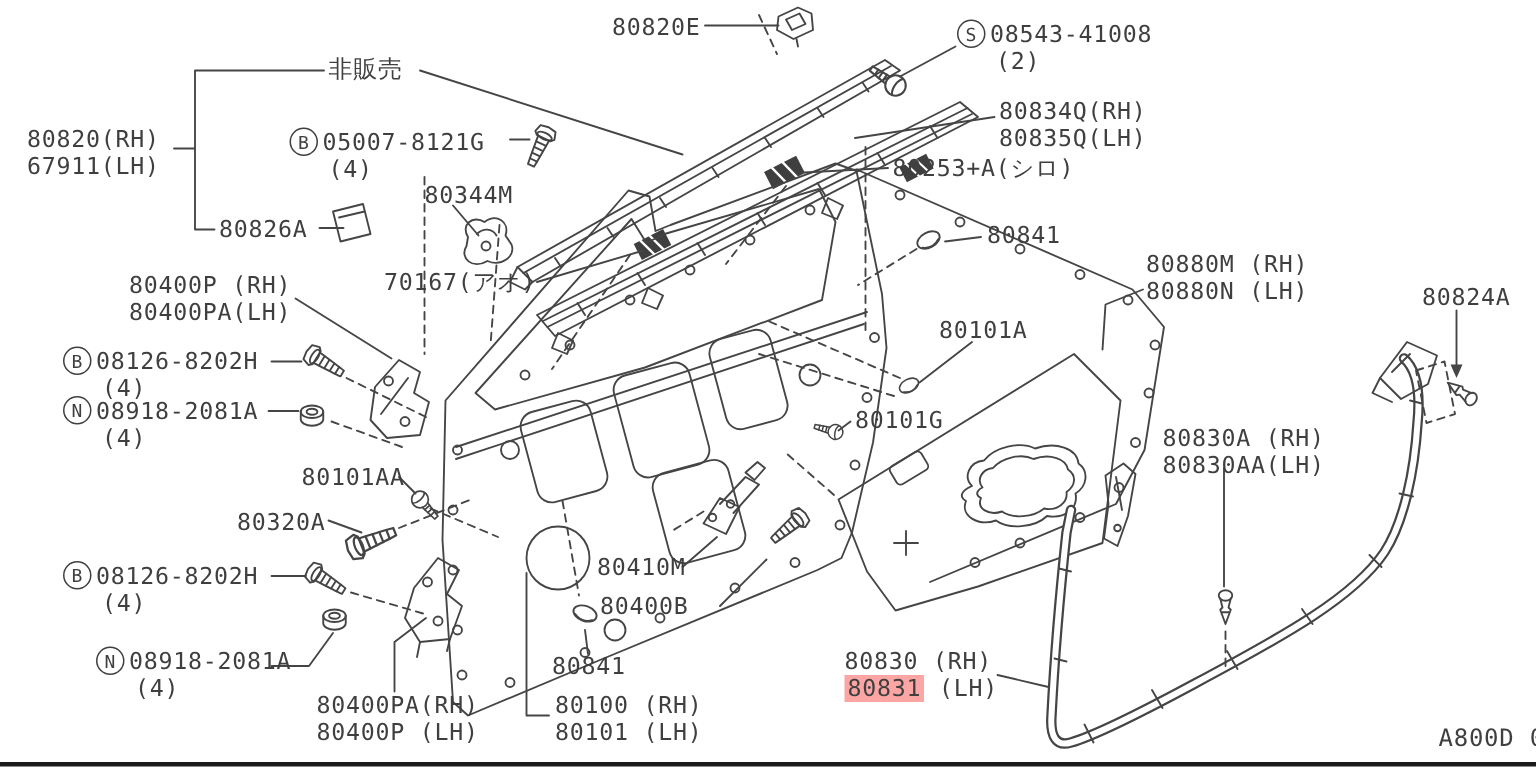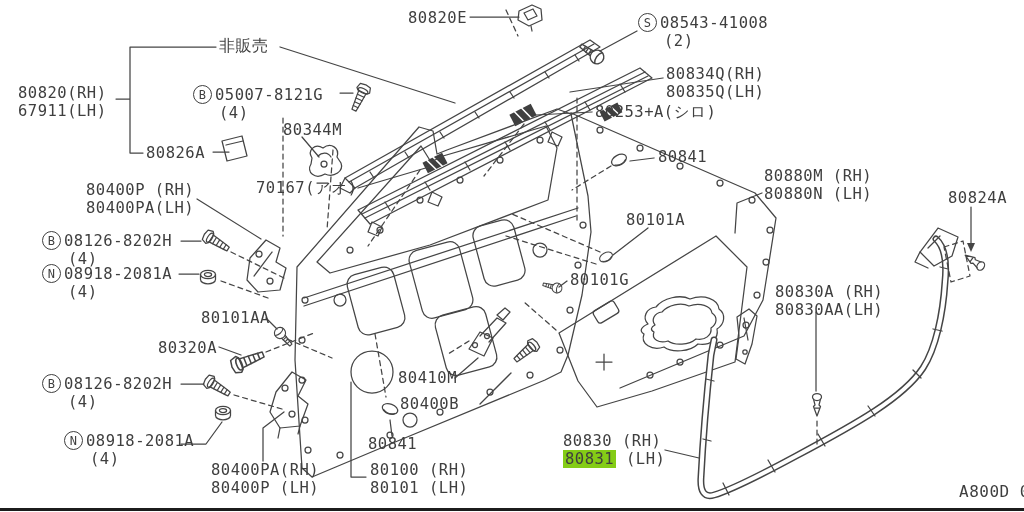--- a/index.html
+++ b/index.html
@@ -15,21 +15,21 @@
   }
   .row{display:block;}
   .rowf{display:flex;align-items:center;gap:3px;}
   .circ{
     display:inline-flex;width:17px;height:17px;border:1.6px solid #3f3f3f;
     border-radius:50%;align-items:center;justify-content:center;
     font-size:12px;line-height:12px;flex:0 0 auto;
   }
   .qty{display:block;padding-left:26px;}
   .hl{padding:0 2px;}
-  .jp{font-family:Liberation Mono, monospace;font-size:16px;text-align:right;}
+  .jp{font-family:Liberation Sans, sans-serif;font-size:16px;text-align:right;}
   .code{font-size:16px;margin-left:43px;}
   .bottom-line{position:absolute;left:0;right:0;bottom:1px;height:3px;background:#1c1c1c;}
 </style>
 </head>
 <body>
 
 <svg class="art" width="1024" height="512" viewBox="0 0 1024 512">
   <defs>
     <g id="icon-bolt">
       <path d="M-8,-5.5 L-3,-7 L-1,-5 L-1,5 L-3,7 L-8,5.5 L-9,0 Z"></path>
@@ -390,21 +390,21 @@
       <span class="circ">N</span>
       <span>08918-2081A</span>
     </span>
   <span class="qty">(4)</span>
 </div>
 
 <div class="lbl" style="left:368px;top:435px">80841</div>
 
 <div class="lbl" style="left:563px;top:432px">
   <span class="row">80830 (RH)</span>
-  <span class="row"><span class="hl" style="background: #84cc16;">80831</span><span> (LH)</span></span>
+  <span class="row"><span class="hl" style="background: #fca5a5;">80831</span><span> (LH)</span></span>
 </div>
 
 <div class="lbl" style="left:211px;top:461px">
   <span class="row">80400PA(RH)</span>
   <span class="row">80400P (LH)</span>
 </div>
 
 <div class="lbl" style="left:370px;top:461px">
   <span class="row">80100 (RH)</span>
   <span class="row">80101 (LH)</span>

